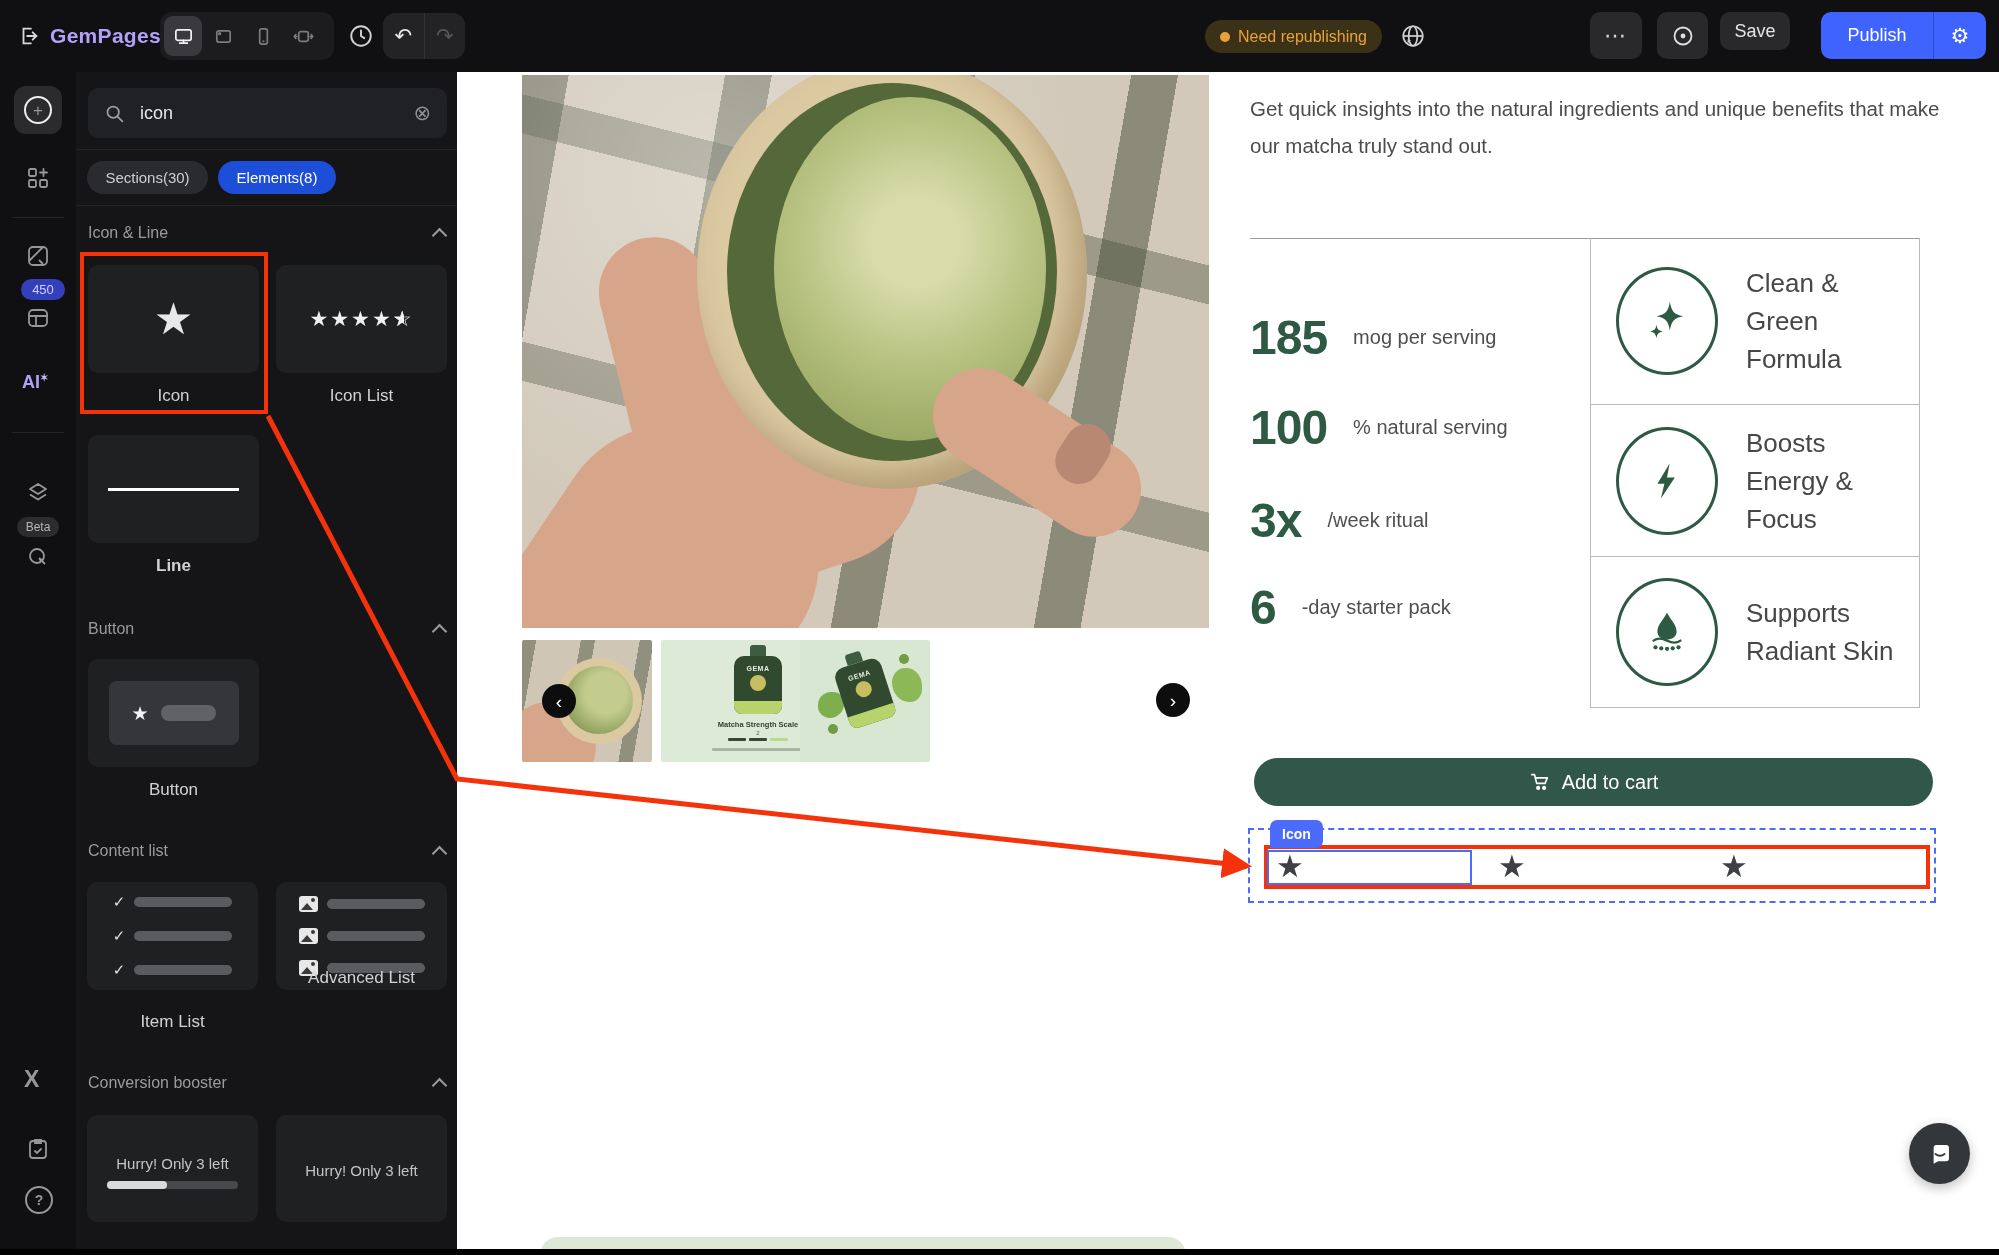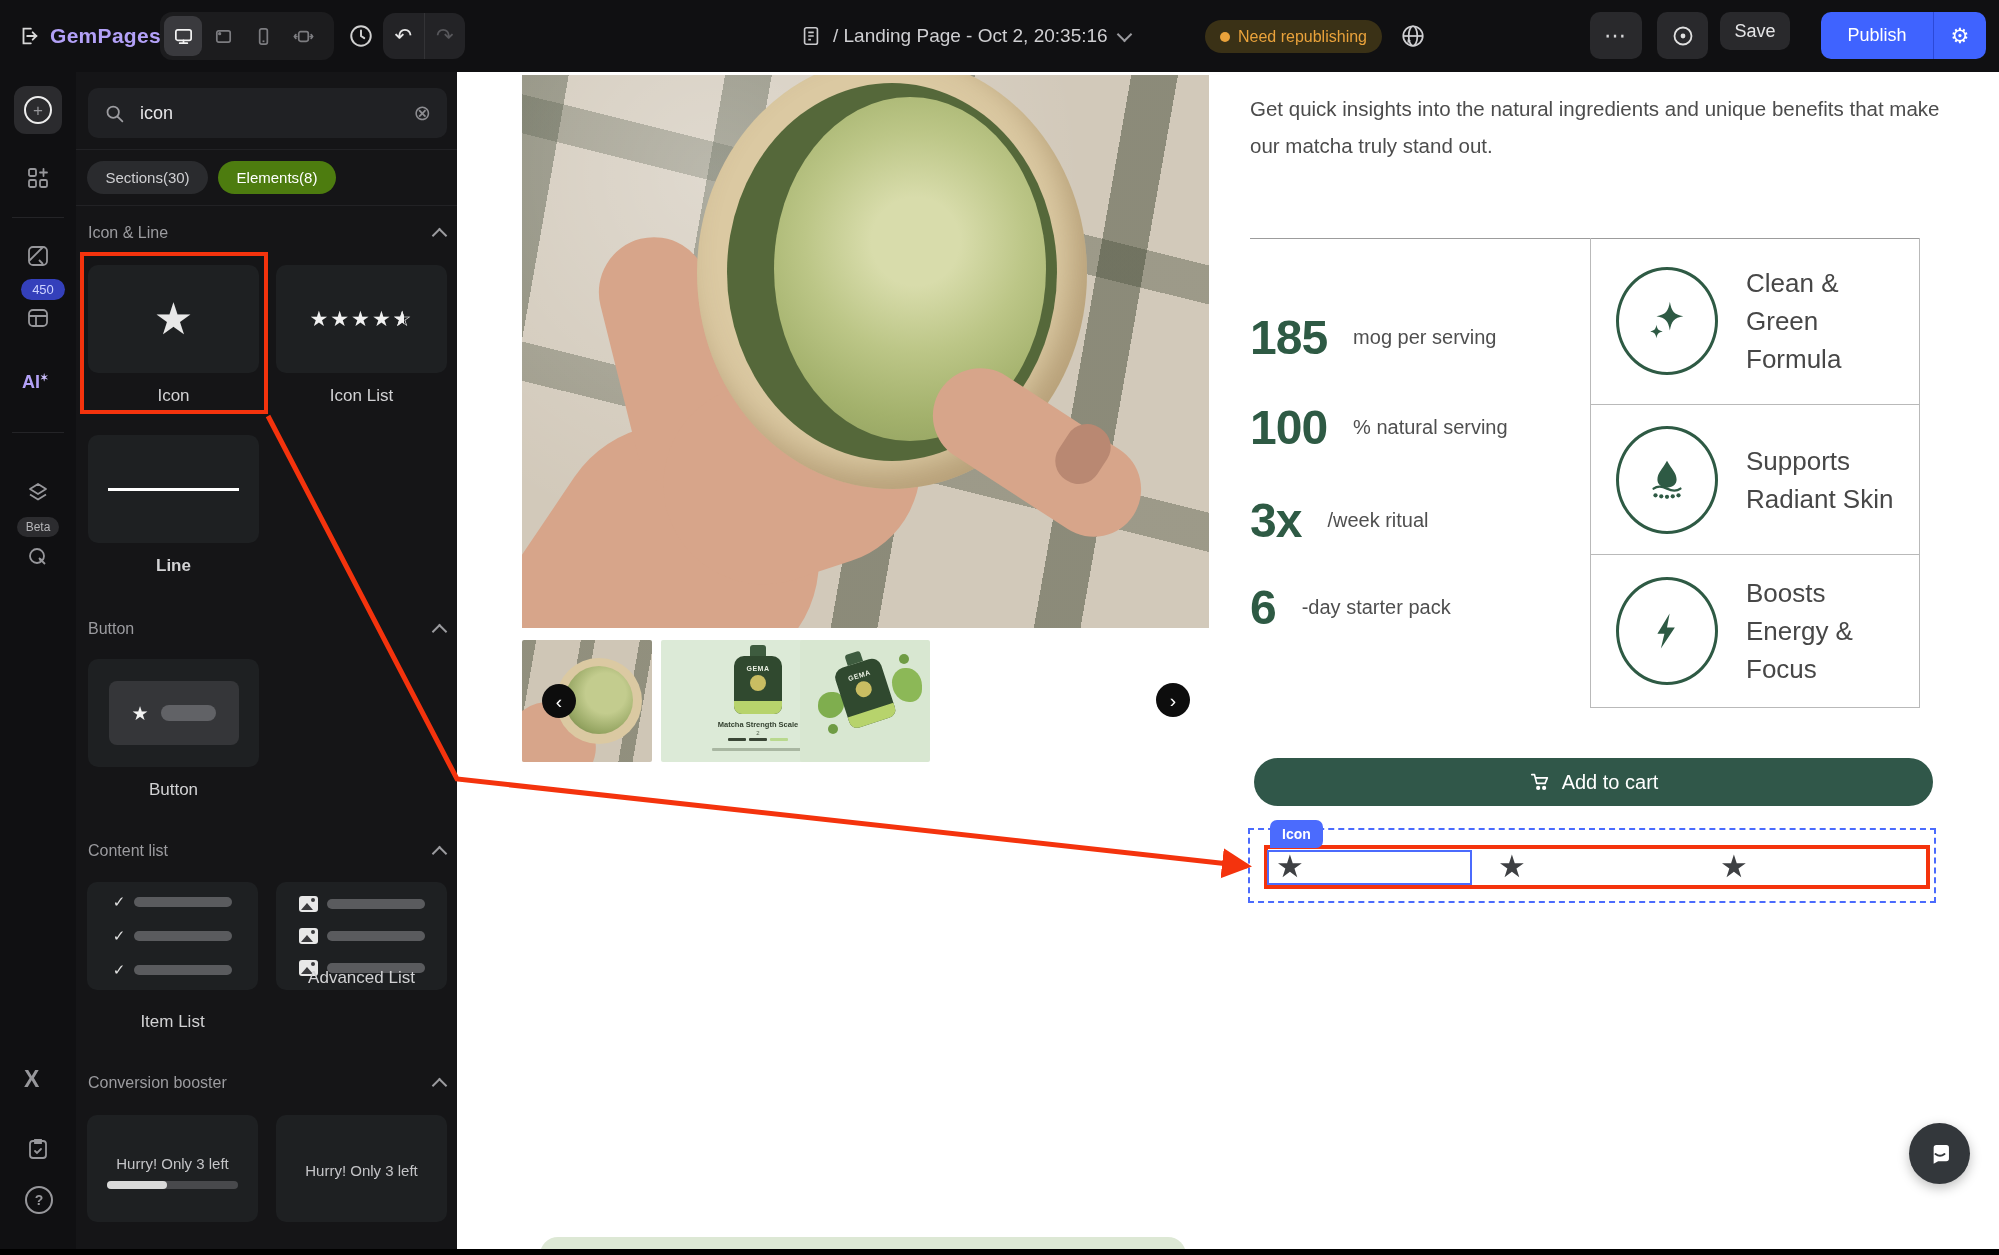--- a/index.html
+++ b/index.html
@@ -48,21 +48,21 @@
   .help-circle{width:24px;height:24px;border:2px solid #97979b;border-radius:50%;display:flex;align-items:center;justify-content:center;font-size:14px;font-weight:bold;}
 
   
   .panel{position:absolute;left:76px;top:72px;width:381px;height:1177px;background:#151517;}
   .searchbox{position:absolute;left:12px;top:16px;width:359px;height:50px;background:#202124;border-radius:10px;display:flex;align-items:center;padding:0 16px;box-sizing:border-box;gap:13px;}
   .searchbox input{flex:1;background:transparent;border:none;outline:none;color:#e6e6e8;font-size:18px;font-family:"Liberation Sans",sans-serif;}
   .clear-x{color:#8d8d91;font-size:21px;}
   .pdiv{position:absolute;left:0;width:381px;height:1px;background:#222225;}
   .tab{position:absolute;top:89px;height:33px;border-radius:17px;font-size:15px;display:flex;align-items:center;justify-content:center;}
   .tab.inactive{left:11px;width:121px;background:#2a2b2e;color:#cfcfd2;}
-  .tab.active{left:142px;width:118px;background:#4d7c0f;color:#fff;}
+  .tab.active{left:142px;width:118px;background:#1d4ed8;color:#fff;}
   .sechead{position:absolute;left:12px;width:357px;display:flex;align-items:center;justify-content:space-between;}
   .sechead .t{font-size:16px;color:#9b9b9f;}
   .elcard{position:absolute;width:171px;height:108px;background:#1e2022;border-radius:10px;display:flex;align-items:center;justify-content:center;}
   .ellabel{position:absolute;width:171px;text-align:center;font-size:17px;color:#d2d2d4;}
   .bigstar{font-size:44px;color:#e8e8e8;line-height:1;}
   .ministars{font-size:21px;color:#f0f0f0;letter-spacing:2px;display:flex;align-items:center;}
   .halfstar{position:relative;display:inline-block;}
   .halfstar .o{color:#f0f0f0;}
   .halfstar .f{position:absolute;left:0;top:0;width:55%;overflow:hidden;color:#f0f0f0;}
   .lineglyph{width:131px;height:3px;background:#fff;}
@@ -182,30 +182,20 @@
           <path d="M12 7v5l3 2"></path>
         </svg>
     </span>
 
     <div class="undoredo">
       <span class="half u-undo">↶</span>
       <span class="sep"></span>
       <span class="half u-redo">↷</span>
     </div>
 
-    <div class="crumb">
-      <span>
-        <svg width="22" height="22" viewBox="0 0 24 24" fill="none" stroke="#c9c9cc" stroke-width="1.8">
-            <rect x="5" y="3" width="14" height="18" rx="2"></rect>
-            <path d="M9 8h6M9 12h6M9 16h3"></path>
-          </svg>
-      </span>
-      <span class="crumb-text">/ Landing Page - Oct 2, 20:35:16</span>
-      <span class="chev down"></span>
-    </div>
 
     <div class="badge-republish">
       <span class="badge-dot"></span>
       <span>Need republishing</span>
     </div>
 
     <span class="iconbtn abs" style="left:1400px;top:23px;">
       <svg width="26" height="26" viewBox="0 0 24 24" fill="none" stroke="#cfcfd2" stroke-width="1.6">
           <circle cx="12" cy="12" r="9"></circle>
           <ellipse cx="12" cy="12" rx="4" ry="9"></ellipse>
@@ -446,51 +436,51 @@
               <path d="M27 4c1.6 10 4.4 13.4 14 15-9.6 1.6-12.4 5-14 15-1.6-10-4.4-13.4-14-15 9.6-1.6 12.4-5 14-15z"></path>
               <path d="M13 28c.8 4.6 2 6 6.5 7-4.5 1-5.7 2.4-6.5 7-.8-4.6-2-6-6.5-7 4.5-1 5.7-2.4 6.5-7z"></path>
             </svg>
         </span>
         <span class="feattext">
           <div>Clean &amp;</div>
             <div>Green</div>
             <div>Formula</div>
         </span>
       </div>
+      <div class="featcell" style="height:152px;">
+        <span class="featring">
+          <svg width="42" height="42" viewBox="0 0 48 48" fill="currentColor">
+              <path d="M27 4L13 27h8l-4 17 16-24h-9z"></path>
+            </svg>
+        </span>
+        <span class="feattext">
+          <div>Boosts</div>
+            <div>Energy &amp;</div>
+            <div>Focus</div>
+        </span>
+      </div>
       <div class="featcell" style="height:150px;">
         <span class="featring">
           <svg width="46" height="46" viewBox="0 0 48 48">
               <path fill="currentColor" d="M24 4c5 9 10 13 10 19.5 0 4.5-3 8-10 8.5-7-.5-10-4-10-8.5C14 17 19 13 24 4z"></path>
               <path d="M10 33c4-3 8-3 14 0s10 3 14 0" fill="none" stroke="currentColor" stroke-width="2.5" stroke-linecap="round"></path>
               <g fill="currentColor">
                 <circle cx="12" cy="40" r="2.2"></circle>
                 <circle cx="18" cy="41" r="2.2"></circle>
                 <circle cx="24" cy="41.5" r="2.2"></circle>
                 <circle cx="30" cy="41" r="2.2"></circle>
                 <circle cx="36" cy="40" r="2.2"></circle>
               </g>
             </svg>
         </span>
         <span class="feattext">
           <div>Supports</div>
             <div>Radiant Skin</div>
         </span>
       </div>
-      <div class="featcell" style="height:152px;">
-        <span class="featring">
-          <svg width="42" height="42" viewBox="0 0 48 48" fill="currentColor">
-              <path d="M27 4L13 27h8l-4 17 16-24h-9z"></path>
-            </svg>
-        </span>
-        <span class="feattext">
-          <div>Boosts</div>
-            <div>Energy &amp;</div>
-            <div>Focus</div>
-        </span>
-      </div>
     </div>
 
     <div class="statrow" style="top:237px;">
       <span class="statnum">185</span>
       <span class="statlab">mog per serving</span>
     </div>
     <div class="statrow" style="top:327px;">
       <span class="statnum">100</span>
       <span class="statlab">% natural serving</span>
     </div>

